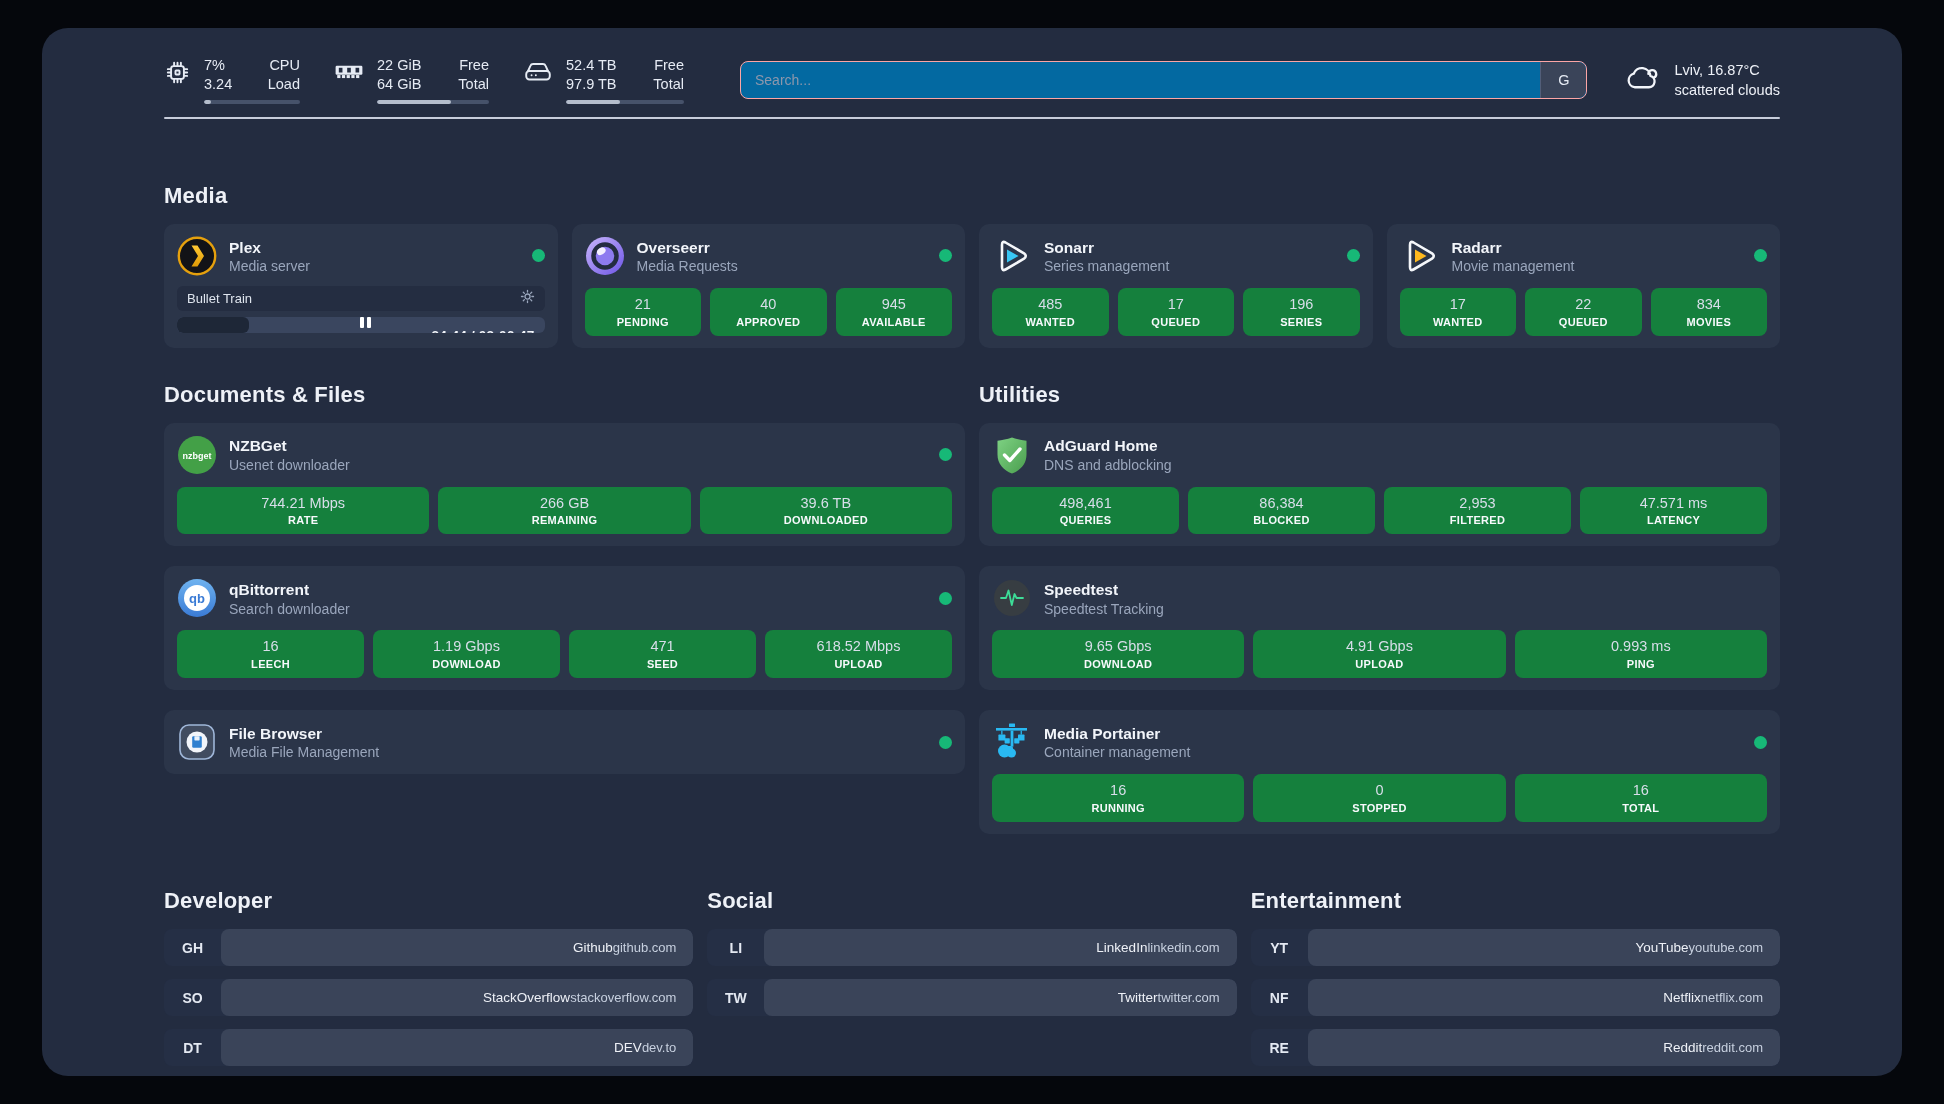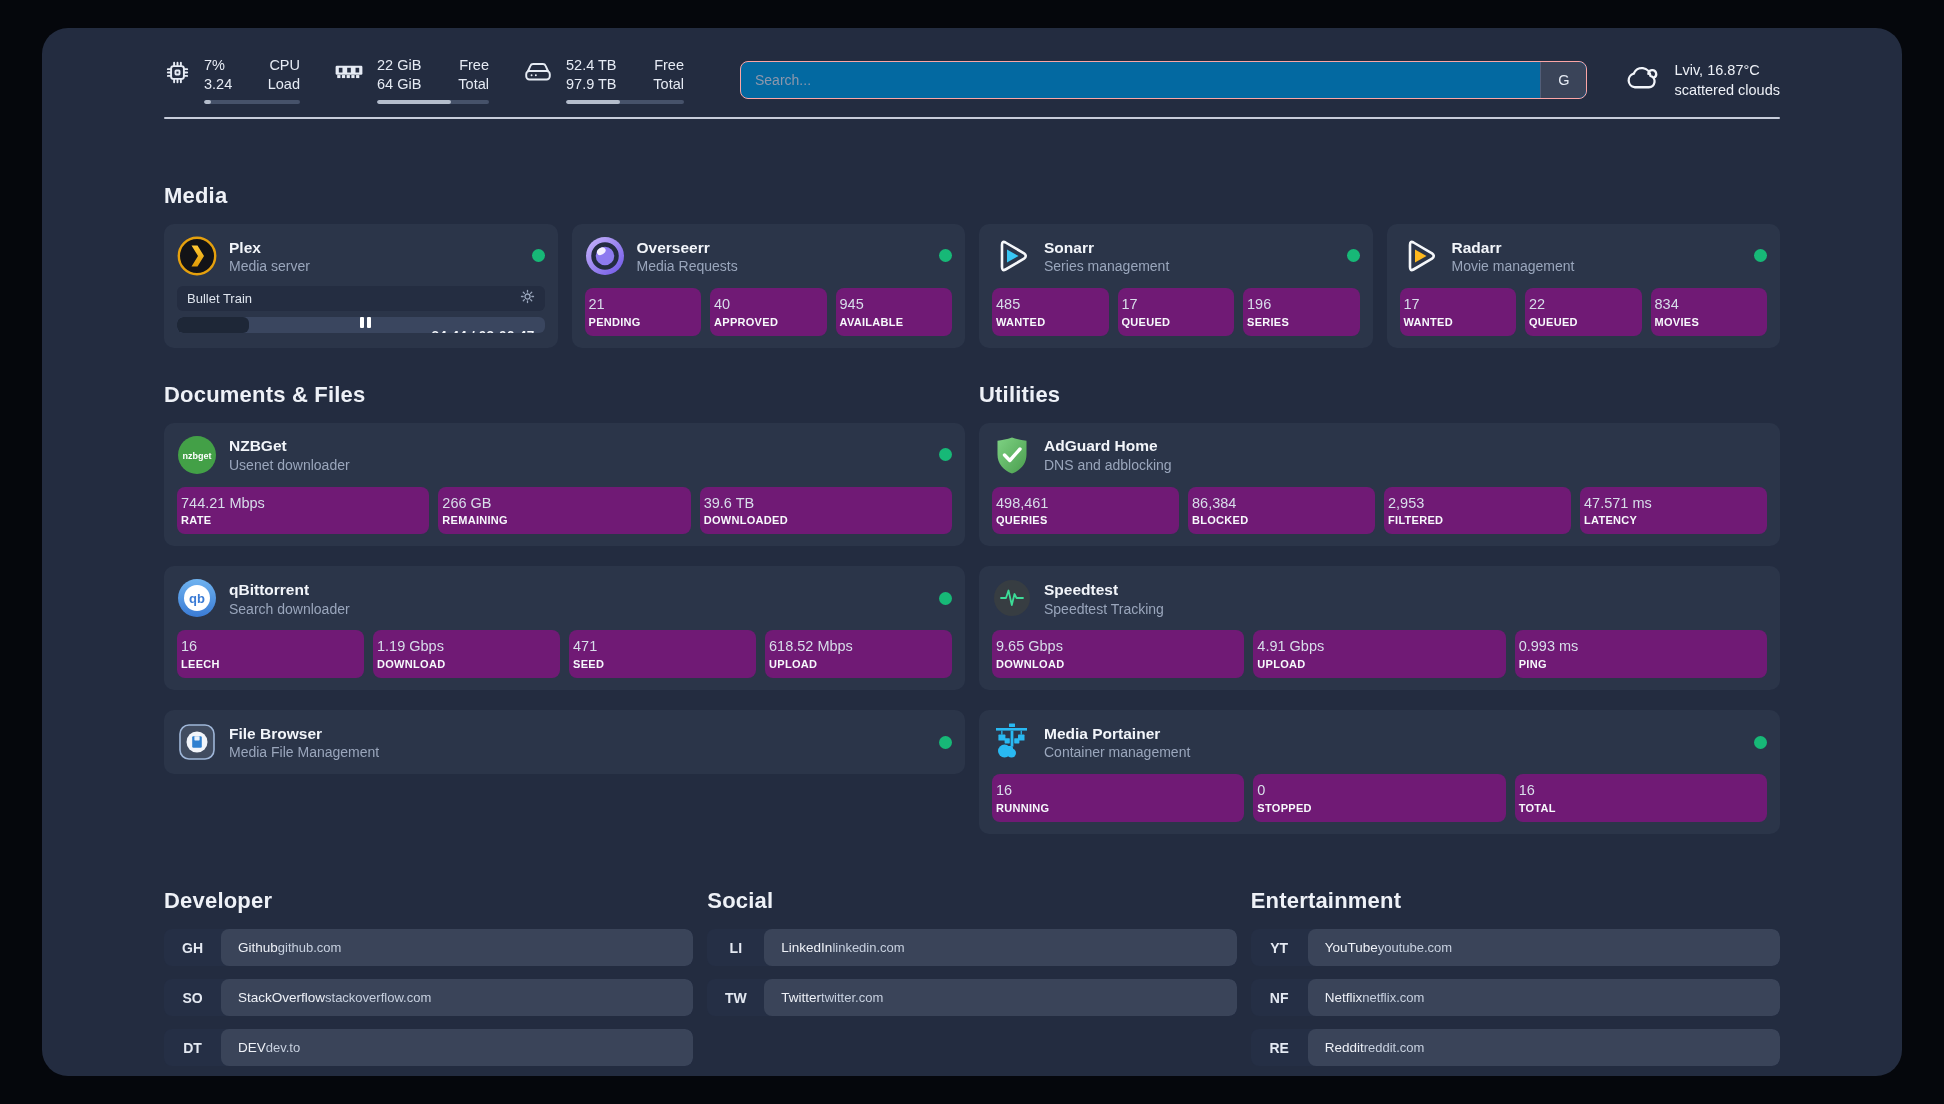--- a/index.html
+++ b/index.html
@@ -36,41 +36,41 @@
   .card-header { display:flex; align-items:center; gap:12px; }
   .app-icon { width:40px; height:40px; flex:none; display:flex; align-items:center; justify-content:center; }
   .app-titles { min-width:0; }
   .app-title { font-size:15.5px; font-weight:600; color:#f2f5fa; line-height:1.25; }
   .app-sub { font-size:14px; color:#9aa6bc; margin-top:1px; white-space:nowrap; }
   .dot { width:13px; height:13px; border-radius:50%; background:#17b877; margin-left:auto; flex:none; }
 
   .stats-row { display:grid; gap:9px; margin-top:12px; }
   .cols-3 { grid-template-columns:repeat(3,1fr); }
   .cols-4 { grid-template-columns:repeat(4,1fr); }
-  .stat-box { background:#701a75; border-radius:8px; padding:7px 4px 8px; }
+  .stat-box { background:#15803d; border-radius:8px; text-align:center; padding:7px 4px 8px; }
   .stat-value { font-size:14.5px; color:#d8deea; line-height:1.3; }
   .stat-label { font-size:11px; font-weight:700; color:#f7f9fc; letter-spacing:.3px; margin-top:2px; }
 
   
   .player { margin-top:10px; }
   .player-title-row { background:#242d41; border-radius:6px; padding:4px 10px; height:25px; display:flex; align-items:center; justify-content:space-between; font-size:13px; color:#dfe5ee; }
   .player-progress { margin-top:6px; height:16px; border-radius:6px; background:#3a465f; position:relative; display:flex; align-items:center; overflow:hidden;flex-direction:column; }
   .player-fill { position:absolute; left:0; top:0; bottom:0; background:#1e2737; border-radius:6px; }
   .pause-btn { position:relative; margin-left:9px; display:flex; gap:3.5px; cursor:pointer; }
   .pause-btn i { width:3.5px; height:11px; background:#fff; border-radius:1px; }
   .player-time { position:relative; margin-left:auto; padding-right:10px; font-size:13.5px; font-weight:700; color:#f2f5fa; letter-spacing:.2px; }
 
   .two-col { display:grid; grid-template-columns:1fr 1fr; gap:14px; margin-top:34px; }
   .col-cards { display:flex; flex-direction:column; gap:20px; }
 
   
   .bottom-grid { display:grid; grid-template-columns:repeat(3,1fr); gap:14px; margin-top:54px; }
   .bm-row { display:flex; align-items:stretch; height:37px; background:#252f45; border-radius:8px; overflow:hidden; margin-bottom:13px; cursor:pointer; }
   .bm-abbr { width:57px; flex:none; display:flex; align-items:center; justify-content:center; font-size:14px; font-weight:600; color:#e4e9f2; }
-  .bm-main { flex:1; background:#3a4459; border-radius:8px; display:flex; align-items:center; justify-content:flex-start; padding:0 17px; }
+  .bm-main { flex:1; background:#3a4459; border-radius:8px; display:flex; align-items:center; justify-content:flex-end; padding:0 17px; }
   .bm-name { font-size:13.5px; color:#eef1f7; }
   .bm-url { font-size:13px; color:#c7d0df; }
 
   svg text { font-family:"Liberation Sans", sans-serif; }
 </style>
 </head>
 <body>
 
 <div class="panel">
   <div class="content">

